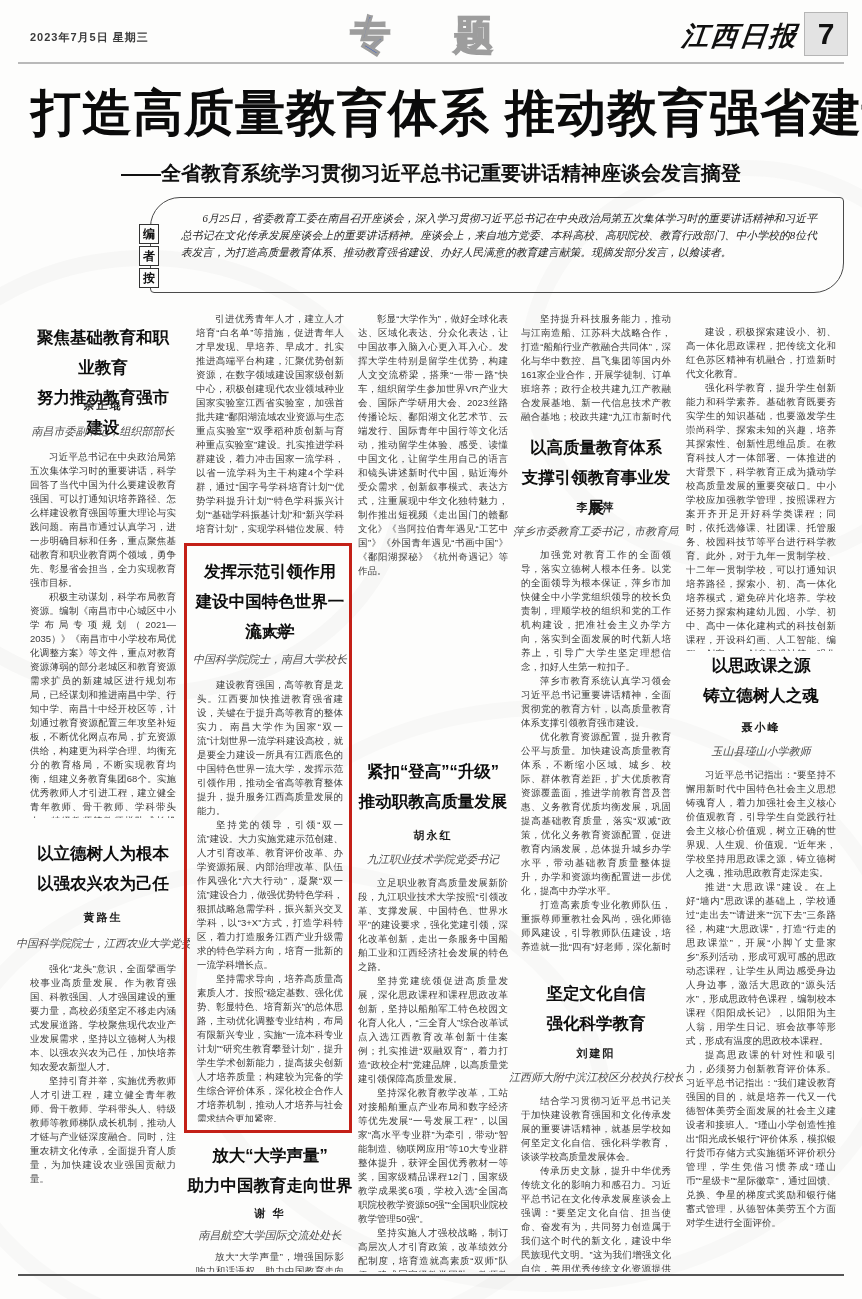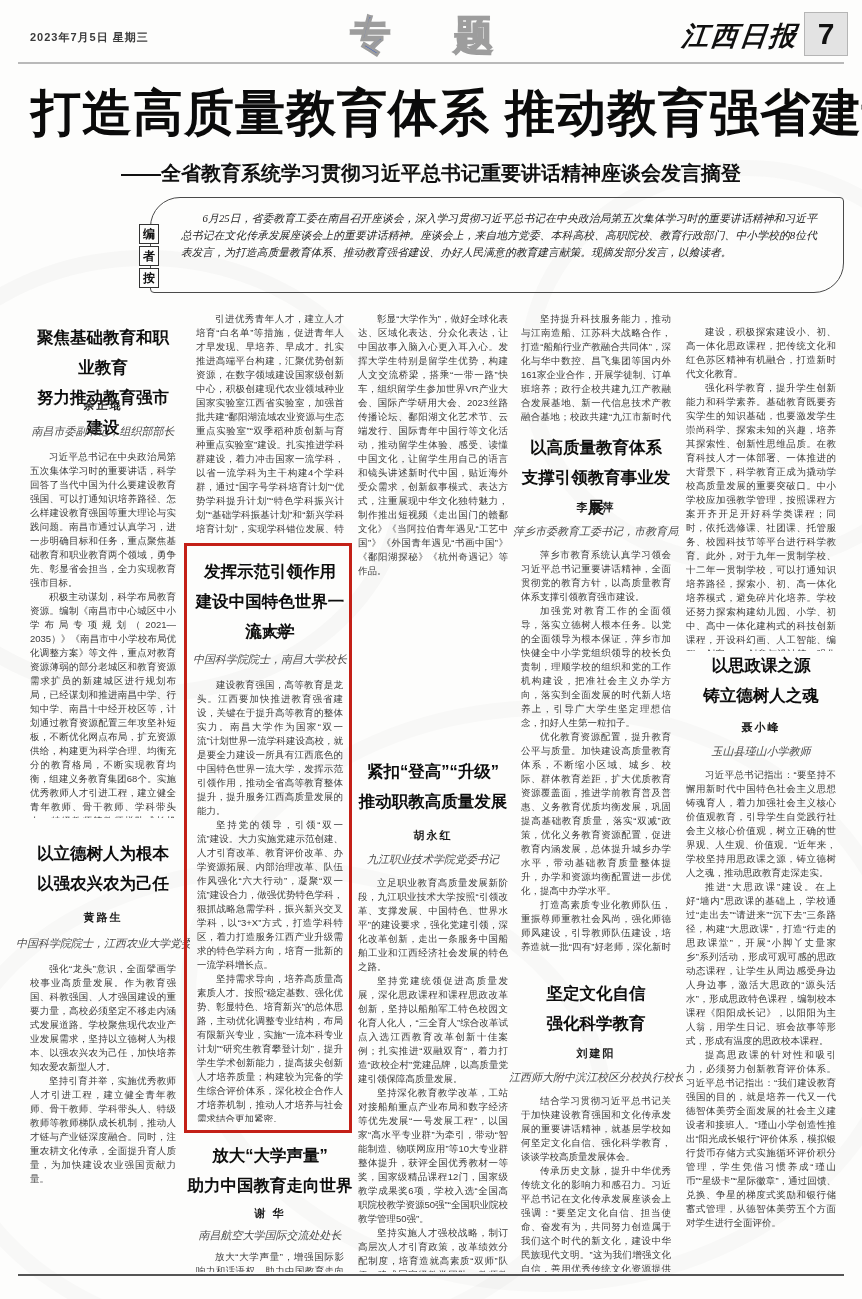--- a/index.html
+++ b/index.html
@@ -146,22 +146,22 @@
       <p>坚持提升科技服务能力，推动与江南造船、江苏科大战略合作，打造“船舶行业产教融合共同体”，深化与华中数控、昌飞集团等国内外161家企业合作，开展学徒制、订单班培养；政行企校共建九江产教融合发展基地、新一代信息技术产教融合基地；校政共建“九江市新时代产业工人学院”。</p>
     </div>
 
   <div class="atitle" style="left:515px;top:432px;width:162px;">
       <p>以高质量教育体系</p>
       <p>支撑引领教育事业发展</p>
     </div>
   <div class="author" style="left:521px;top:500px;width:150px;">李赛萍</div>
   <div class="affil" style="left:513px;top:524px;width:166px;">萍乡市委教育工委书记，市教育局局长</div>
   <div class="abody" style="left:521px;top:548px;width:150px;height:404px;">
+      <p>加强党对教育工作的全面领导，落实立德树人根本任务。以党的全面领导为根本保证，萍乡市加快健全中小学党组织领导的校长负责制，理顺学校的组织和党的工作机构建设，把准社会主义办学方向，落实到全面发展的时代新人培养上，引导广大学生坚定理想信念，扣好人生第一粒扣子。</p>
       <p>萍乡市教育系统认真学习领会习近平总书记重要讲话精神，全面贯彻党的教育方针，以高质量教育体系支撑引领教育强市建设。</p>
-      <p>加强党对教育工作的全面领导，落实立德树人根本任务。以党的全面领导为根本保证，萍乡市加快健全中小学党组织领导的校长负责制，理顺学校的组织和党的工作机构建设，把准社会主义办学方向，落实到全面发展的时代新人培养上，引导广大学生坚定理想信念，扣好人生第一粒扣子。</p>
       <p>优化教育资源配置，提升教育公平与质量。加快建设高质量教育体系，不断缩小区域、城乡、校际、群体教育差距，扩大优质教育资源覆盖面，推进学前教育普及普惠、义务教育优质均衡发展，巩固提高基础教育质量，落实“双减”政策，优化义务教育资源配置，促进教育内涵发展，总体提升城乡办学水平，带动基础教育质量整体提升，办学和资源均衡配置进一步优化，提高中办学水平。</p>
       <p>打造高素质专业化教师队伍，重振尊师重教社会风尚，强化师德师风建设，引导教师队伍建设，培养造就一批“四有”好老师，深化新时代教育评价改革。</p>
     </div>
 
   <div class="atitle" style="left:515px;top:978px;width:162px;">
       <p>坚定文化自信</p>
       <p>强化科学教育</p>
     </div>
   <div class="author" style="left:521px;top:1046px;width:150px;">刘建阳</div>
   <div class="affil" style="left:509px;top:1070px;width:174px;">江西师大附中滨江校区分校执行校长</div>

